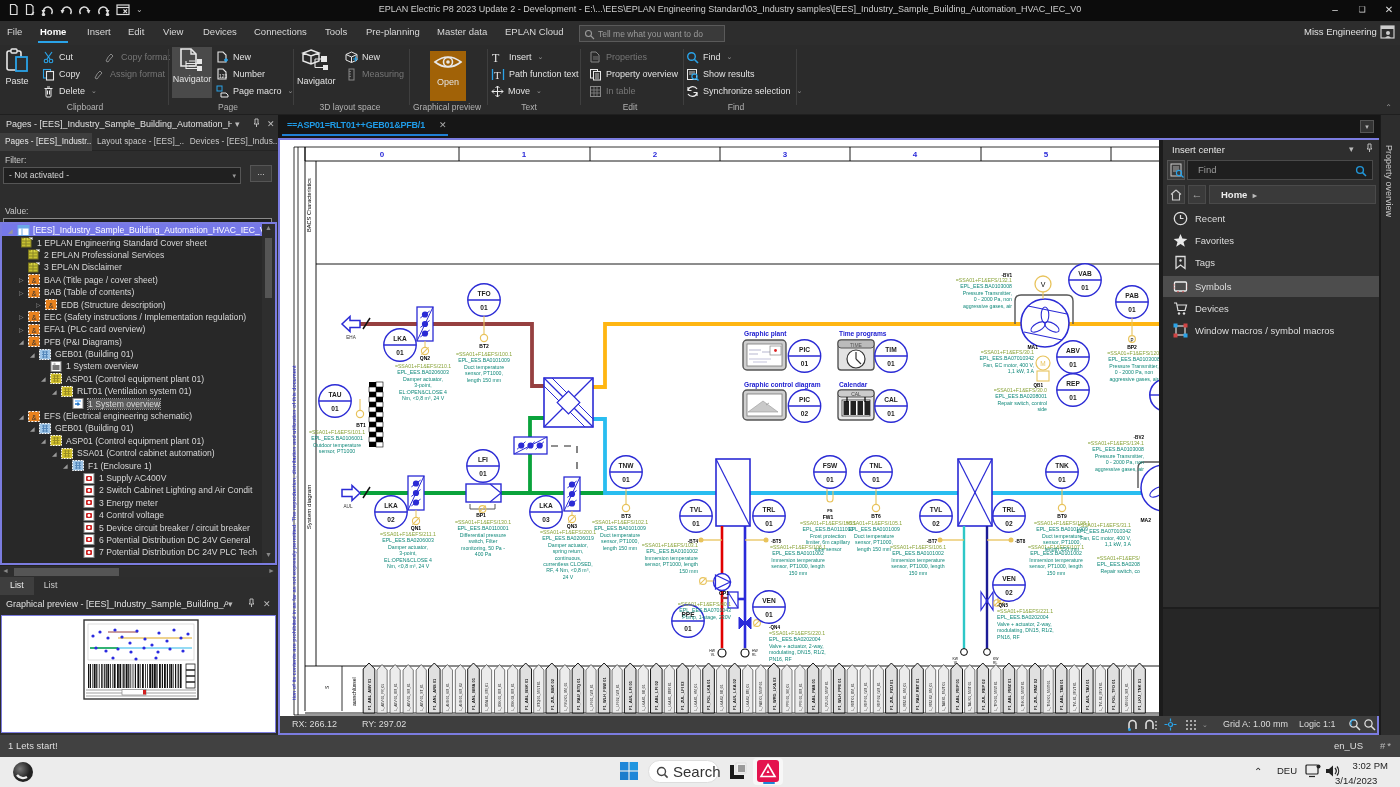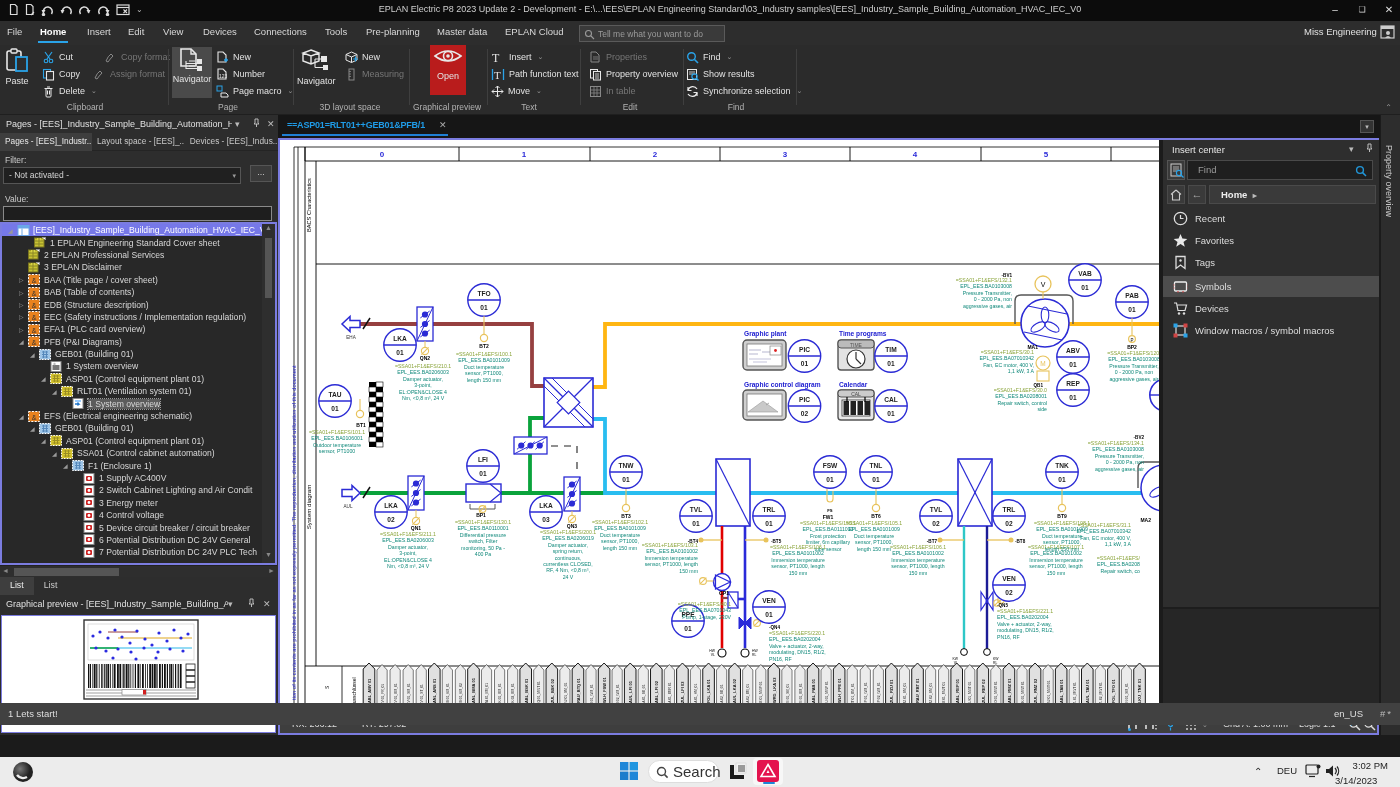--- a/index.html
+++ b/index.html
@@ -54,21 +54,21 @@
 #tabbar .tbdrop{position:absolute;right:6px;top:5px;width:14px;height:13px;background:#333;border:1px solid #555;color:#bbb;font-size:7px;text-align:center;line-height:12px}
 #gborder{position:absolute;left:0;top:23px;width:1101px;height:597px;border:2px solid #7b7ce0;background:#1b1b1b}
 #canvas{position:absolute;left:2px;top:25px;width:879px;height:576px;background:#fff;overflow:hidden}
 #gstatus{position:absolute;left:2px;top:601px;width:1097px;height:17px;background:#3e3e3e;color:#dcdcdc;font-size:9px;line-height:17px}
 #insertcenter{position:absolute;left:1163px;top:140px;width:216px;height:467px;background:#2e2e2e}
 #icbelow{position:absolute;left:1163px;top:607px;width:216px;height:109px;background:#262626;border-top:2px solid #1d1d1d}
 .ichead{height:20px;color:#e6e6e6;font-size:9.5px;line-height:20px;padding-left:9px;position:relative}
 .icrow{position:absolute;display:flex;align-items:center;gap:7px;color:#dedede;font-size:9.5px}
 #propstrip{position:absolute;left:1381px;top:115px;width:19px;height:620px;background:#2d2d2d}
 #propstrip span{position:absolute;top:30px;left:3px;writing-mode:vertical-rl;font-size:9px;color:#c9c9c9}
-#statusbar{position:absolute;left:0;top:703px;width:1400px;height:22px;background:#414141;color:#dfdfdf;font-size:9.5px;line-height:21px}
+#statusbar{position:absolute;left:0;top:735px;width:1400px;height:22px;background:#414141;color:#dfdfdf;font-size:9.5px;line-height:21px}
 #taskbar{position:absolute;left:0;top:757px;width:1400px;height:30px;background:#ececec}
 .tbicon{position:absolute;top:3px}
 #searchpill{position:absolute;left:648px;top:3px;width:71px;height:23px;background:#fff;border:1px solid #ddd;border-radius:12px;font-size:15px;color:#333;line-height:22px;padding-left:24px}
 .tray{position:absolute;color:#1d1d1d;font-size:9.5px}
 </style></head><body>
 
 <div id="titlebar">
  <div class="qat">
   <svg width="11" height="13">
         <path d="M2.5,1.5 h4.5 l2,2 v8 h-6.5 z" fill="none" stroke="#ddd" stroke-width="1.2"></path>
@@ -199,21 +199,21 @@
  <div class="ritem" style="left:345px;top:5px"><svg width="13" height="13">
         <path d="M6.5,1 L12,3.5 L6.5,6 L1,3.5 Z M1,3.5 V9 L6.5,11.5 L12,9 V3.5 M6.5,6 V11.5" fill="none" stroke="#e8e8e8" stroke-width="1"></path>
         <path d="M8,8 h5 M10.5,5.5 v5" stroke="#2aa3e8" stroke-width="1.2"></path>
       </svg>New</div>
  <div class="ritem dis" style="left:345px;top:22px"><svg width="13" height="13">
         <rect x="4" y="1" width="5" height="11" fill="none" stroke="#888" stroke-width="1"></rect>
         <path d="M4,3.5 h2 M4,6 h2 M4,8.5 h2" stroke="#888" stroke-width="0.8"></path>
       </svg>Measuring</div>
  <div class="rlabel" style="left:305px;width:90px">3D layout space</div>
  <div class="rsep" style="left:409px"></div>
- <div class="rbig" style="left:430px;top:0;width:36px;height:50px;background:#b91c1c">
+ <div class="rbig" style="left:430px;top:6px;width:36px;height:50px;background:#a16207">
       <svg width="30" height="22">
         <path d="M2,11 Q15,1 28,11 Q15,21 2,11 Z" fill="none" stroke="#e8e8e8" stroke-width="1.6"></path>
         <circle cx="15" cy="11" r="4.5" fill="none" stroke="#e8e8e8" stroke-width="1.6"></circle>
         <circle cx="15" cy="11" r="1.8" fill="#e8e8e8"></circle>
       </svg>
       <span style="margin-top:4px">Open</span>
     </div>
  <div class="rlabel" style="left:402px;width:90px">Graphical preview</div>
  <div class="rsep" style="left:487px"></div>
  <div class="ritem" style="left:491px;top:5px"><svg width="14" height="13">
@@ -268,33 +268,33 @@
           <path d="M3,1 h3 v4 l1,1 h-5 l1,-1 z M4.5,6 v3" stroke="#bbb" stroke-width="1" fill="none"></path>
         </svg></span><span class="phico" style="left:267px">✕</span></div>
  <div class="ptabs">
   <div class="ptab active">Pages - [EES]_Industr...</div>
   <div class="ptab">Layout space - [EES]_...</div>
   <div class="ptab">Devices - [EES]_Indus...</div>
  </div>
  <div class="flabel">Filter:</div>
  <div class="fselect">- Not activated -<span style="position:absolute;right:4px;color:#999;font-size:7px">▾</span></div>
  <div class="fdots" style="position:absolute;top:50px">...</div>
- <div class="flabel" style="margin-top:6px">Value:</div>
+ <div class="flabel" style="margin-top:18px">Value:</div>
  <div class="finput"></div>
  <div id="tree">
       <div class="trow sel" style="padding-left:6px">
         <span class="exp">◢</span>
         <span class="ticon"><svg width="13" height="11">
             <rect x="1" y="0.5" width="11" height="10" fill="#fff" stroke="#6aa7e8"></rect>
             <rect x="1" y="0.5" width="11" height="3" fill="#6aa7e8"></rect>
             <line x1="5" y1="3.5" x2="5" y2="10.5" stroke="#6aa7e8"></line>
           </svg></span>
         <span class="tlabel">[EES]_Industry_Sample_Building_Automation_HVAC_IEC_V0</span>
       </div>
-      <div class="trow " style="padding-left:23px">
+      <div class="trow " style="padding-left:10px">
         <span class="exp"></span>
         <span class="ticon"><svg width="13" height="11">
             <rect x="0.5" y="1" width="9.5" height="9" fill="#c8c232" stroke="#7a7520"></rect>
             <path d="M3,1 h4 v3 h-4 z" fill="#d9d442"></path>
             <line x1="1" y1="4" x2="9.5" y2="4" stroke="#8a8526"></line>
             <line x1="1" y1="7" x2="9.5" y2="7" stroke="#8a8526"></line>
             <line x1="5" y1="1" x2="5" y2="10" stroke="#8a8526"></line>
             <path d="M8,0.5 h3.5 v2.5" fill="#fff" stroke="#999"></path>
           </svg></span>
         <span class="tlabel">1 EPLAN Engineering Standard Cover sheet</span>
@@ -332,21 +332,21 @@
         <span class="tlabel">BAA (Title page / cover sheet)</span>
       </div>
       <div class="trow " style="padding-left:17px">
         <span class="exp">▷</span>
         <span class="ticon"><svg width="13" height="11">
             <rect x="0.5" y="0.5" width="11" height="10" fill="#e8821e" stroke="#fff" stroke-dasharray="2 1.4"></rect>
             <text x="6" y="8.5" font-size="7" fill="#333" text-anchor="middle">&amp;</text>
           </svg></span>
         <span class="tlabel">BAB (Table of contents)</span>
       </div>
-      <div class="trow " style="padding-left:17px">
+      <div class="trow " style="padding-left:34px">
         <span class="exp">▷</span>
         <span class="ticon"><svg width="13" height="11">
             <rect x="0.5" y="0.5" width="11" height="10" fill="#e8821e" stroke="#fff" stroke-dasharray="2 1.4"></rect>
             <text x="6" y="8.5" font-size="7" fill="#333" text-anchor="middle">&amp;</text>
           </svg></span>
         <span class="tlabel">EDB (Structure description)</span>
       </div>
       <div class="trow " style="padding-left:17px">
         <span class="exp">▷</span>
         <span class="ticon"><svg width="13" height="11">

